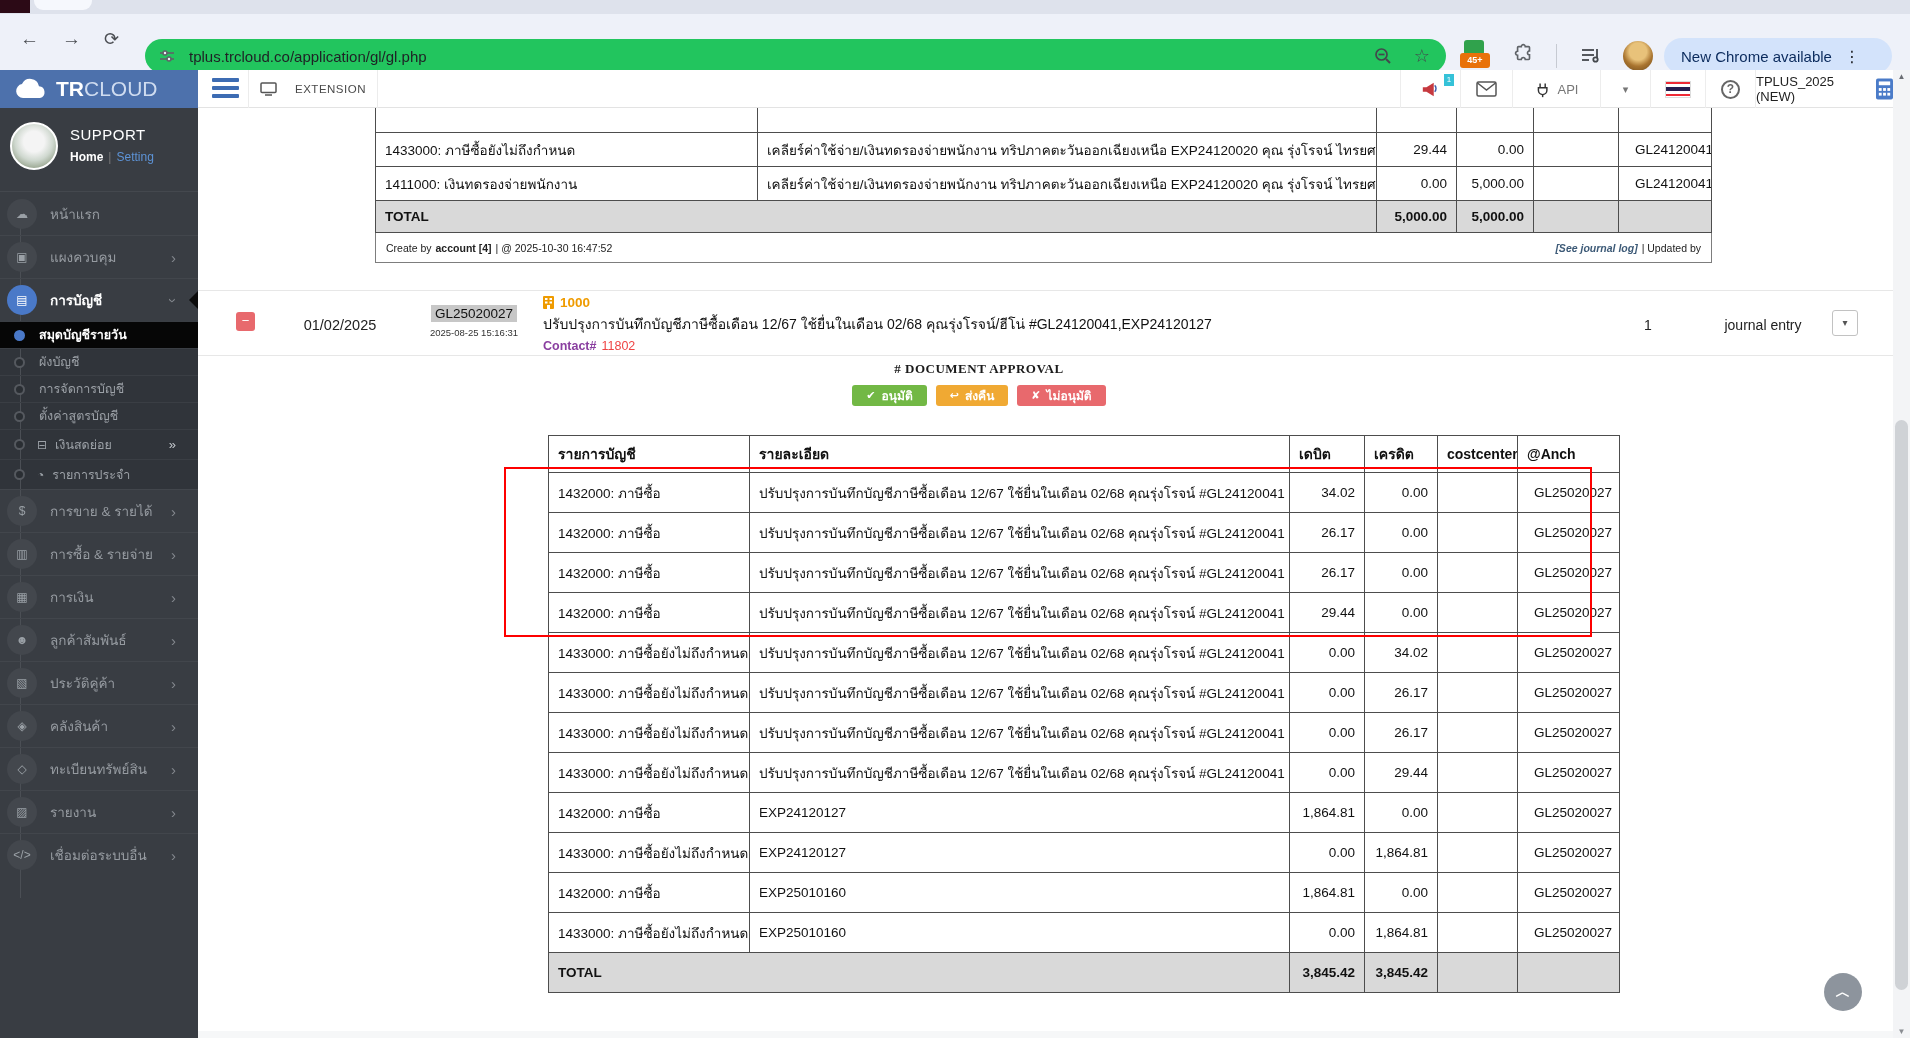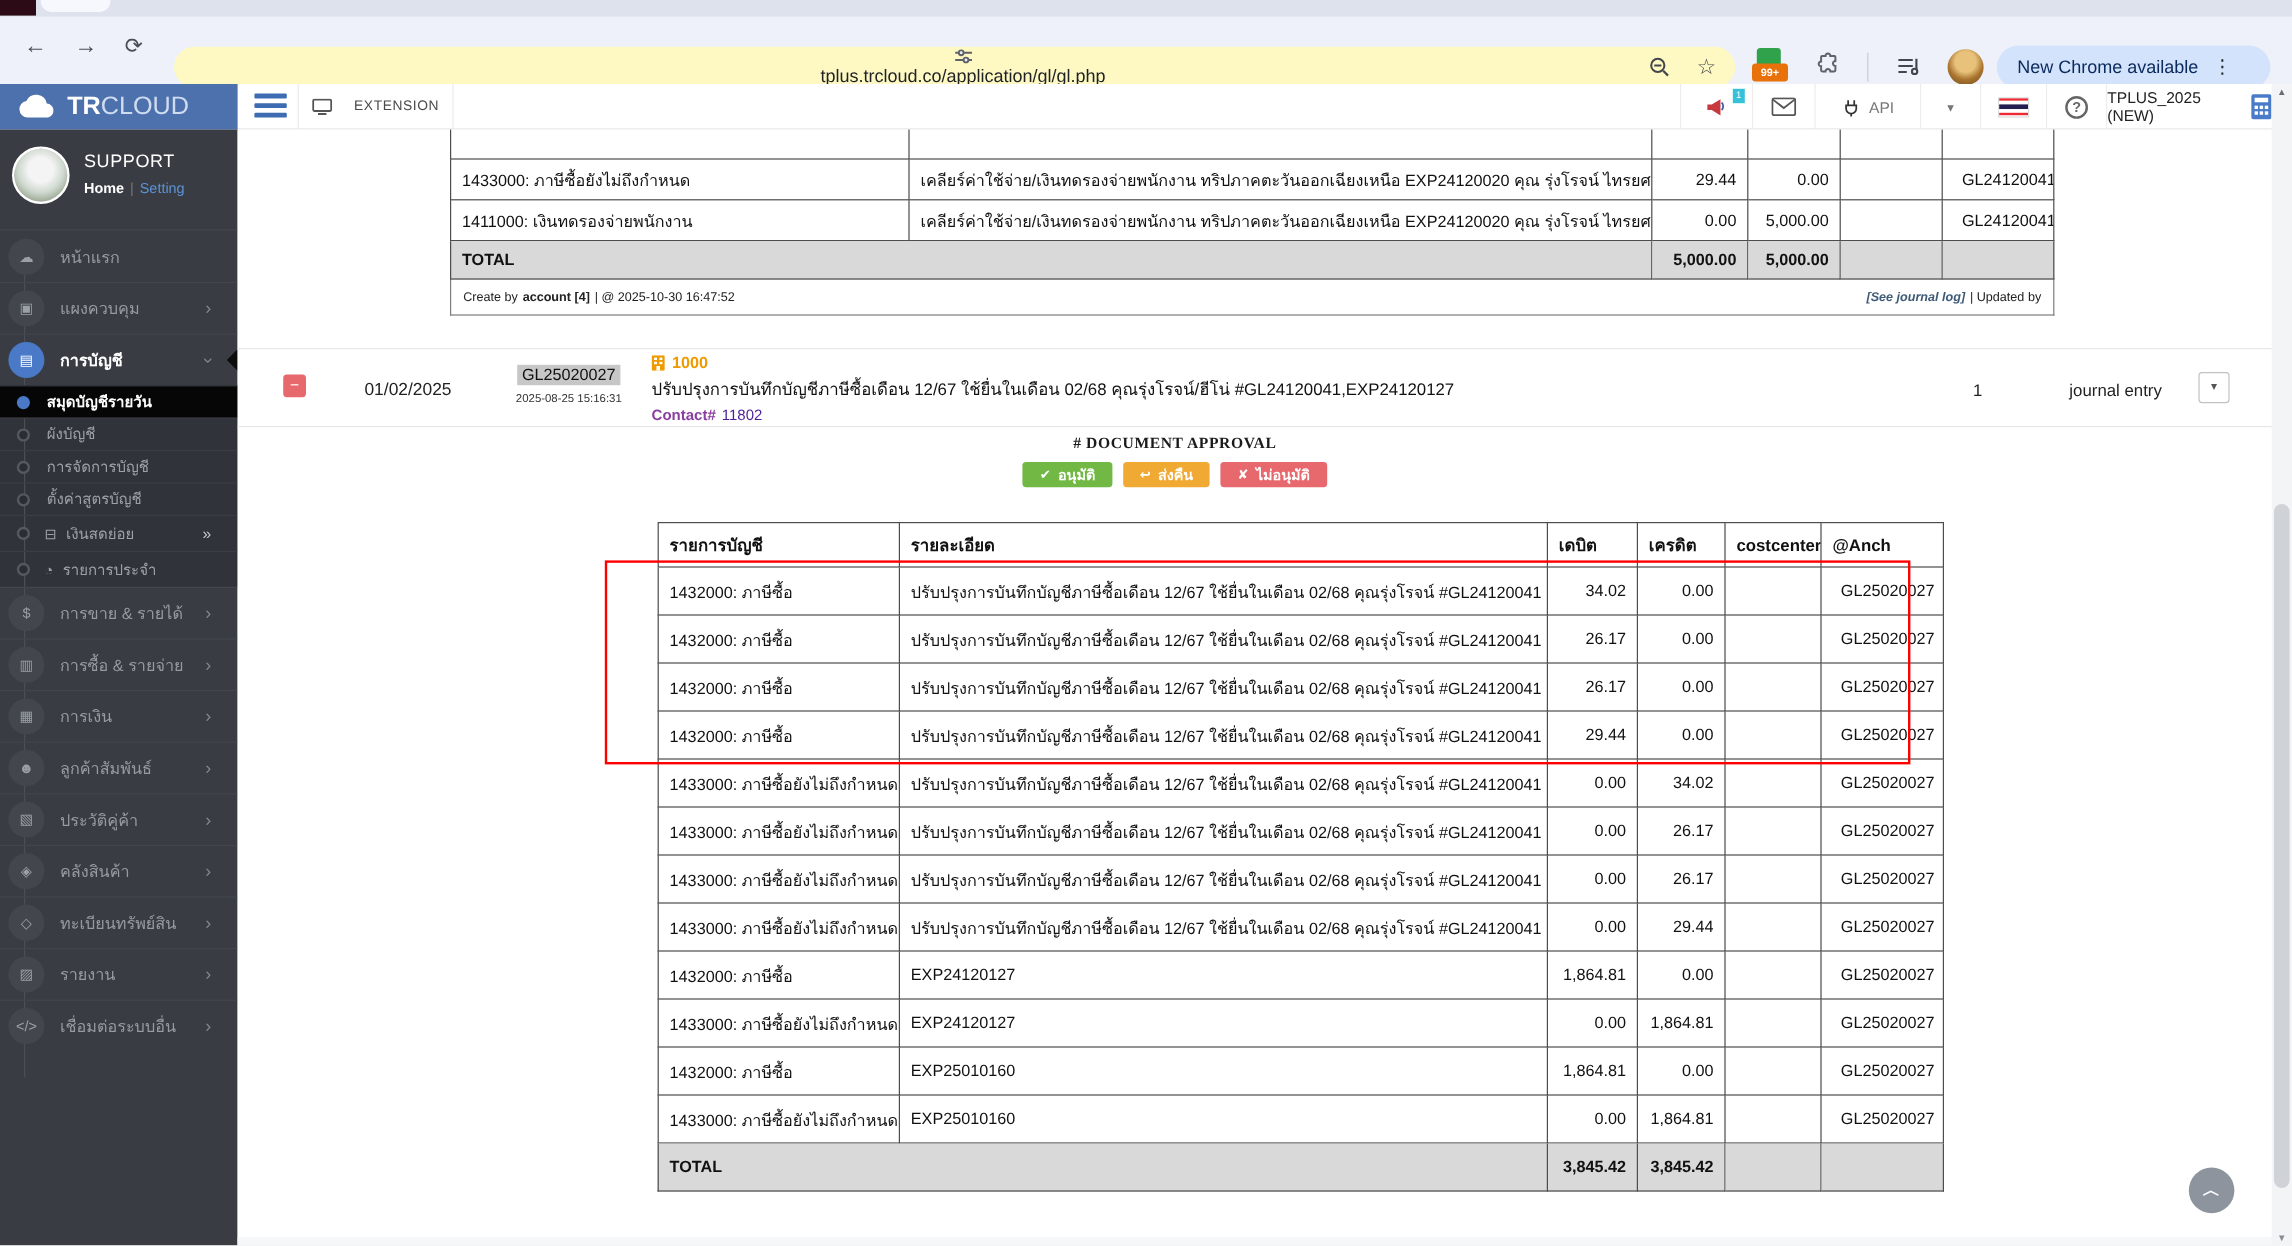--- a/index.html
+++ b/index.html
@@ -8,21 +8,21 @@
          font-family:"Liberation Sans","DejaVu Sans",sans-serif; background:#fff; }
 
   
   .tabstrip { position:absolute; left:0; top:0; width:1910px; height:14px; background:#dee2ec; }
   .tab-dark { position:absolute; left:0; top:0; width:30px; height:13px; background:#2c0a16; }
   .tab-white { position:absolute; left:34px; top:0; width:58px; height:10px; background:#f6f8fd; border-radius:0 0 9px 9px; }
 
   
   .toolbar { position:absolute; left:0; top:14px; width:1910px; height:56px; background:#eef1f9; }
   .nav-ico { position:absolute; top:14px; font-size:19px; color:#4a4d52; cursor:pointer; }
-  .omnibox { position:absolute; left:145px; top:25px; width:1301px; height:34px; background:#fef9c3; border-radius:17px; display:flex; align-items:center;flex-direction:column; }
+  .omnibox { position:absolute; left:145px; top:25px; width:1301px; height:34px; background:#22c55e; border-radius:17px; display:flex; align-items:center; }
   .tune { margin-left:14px; }
   .url { margin-left:14px; font-size:15px; color:#1f2125; }
   .omni-right { position:absolute; right:16px; top:0; height:34px; display:flex; align-items:center; gap:22px; }
   .star { font-size:18px; color:#43474c; }
   .ext-badge { position:absolute; left:1460px; top:26px; width:30px; height:32px; }
   .ext-badge .grn { position:absolute; left:4px; top:0; width:20px; height:15px; background:#30a24c; border-radius:3px; }
   .ext-badge .org { position:absolute; left:0; top:13px; width:30px; height:15px; background:#e8710a; border-radius:3px; color:#fff; font-size:9px; font-weight:bold; text-align:center; line-height:15px; }
   .tb-sep { position:absolute; left:1556px; top:30px; width:1px; height:24px; background:#c6cad2; }
   .avatar { position:absolute; left:1623px; top:27px; width:30px; height:30px; border-radius:50%;
             background:radial-gradient(circle at 50% 35%, #e8c27a 0 35%, #a9742f 60%, #6b4a1d 100%); }
@@ -107,21 +107,21 @@
   .minusbtn { position:absolute; left:38px; top:21px; width:19px; height:19px; background:#e8696d; border-radius:3px; color:#fff; font-size:13px; text-align:center; line-height:18px; cursor:pointer; }
   .e-date { position:absolute; left:82px; top:26px; width:120px; text-align:center; font-size:14.5px; color:#222; }
   .e-doc { position:absolute; left:228px; top:13px; width:96px; text-align:center; }
   .e-doc .no { background:#c7c7c7; font-size:13.5px; color:#111; padding:1px 4px; }
   .e-doc .ts { font-size:9.5px; color:#333; margin-top:5px; }
   .e-body { position:absolute; left:345px; top:4px; }
   .e-acct { display:flex; align-items:center; gap:6px; font-size:13.5px; font-weight:bold; color:#ef9b00; }
   .e-desc { font-size:14px; color:#111; margin-top:3px; }
   .e-contact { font-size:12.5px; margin-top:4px; }
   .e-contact .lb { color:#8a3fa0; font-weight:bold; }
-  .e-contact .vl { color:#4c1d95; margin-left:5px; }
+  .e-contact .vl { color:#ef4444; margin-left:5px; }
   .e-count { position:absolute; left:1428px; top:26px; width:44px; text-align:center; font-size:14px; color:#222; }
   .e-type { position:absolute; left:1505px; top:26px; width:120px; text-align:center; font-size:14px; color:#222; }
   .e-dd { position:absolute; left:1634px; top:19px; width:26px; height:26px; border:1px solid #c2c2c2; border-radius:3px; background:#fff; color:#555; font-size:10px; text-align:center; line-height:24px; cursor:pointer; }
 
   .approval { position:absolute; left:0; top:253px; width:1562px; text-align:center; }
   .ap-title { font-size:13px; font-weight:bold; color:#1b1b1b; letter-spacing:.5px;font-family:Liberation Serif, serif; }
   .ap-btns { margin-top:8px; display:flex; justify-content:center; gap:9px; }
   .apb { height:21px; border:none; border-radius:3px; color:#fff; font-size:12px; font-weight:bold; padding:0 14px; display:flex; align-items:center; gap:6px; cursor:pointer; font-family:inherit; }
   .apb .ic { font-size:11px; }
   .b-ok { background:#72b845; } .b-ret { background:#f0a933; } .b-no { background:#e8696d; }
@@ -175,21 +175,21 @@
               <circle cx="7.5" cy="7.5" r="5.5" stroke="#43474c" stroke-width="1.7" fill="none"></circle>
               <line x1="4.5" y1="7.5" x2="10.5" y2="7.5" stroke="#43474c" stroke-width="1.7"></line>
               <line x1="12" y1="12" x2="16" y2="16" stroke="#43474c" stroke-width="1.9"></line>
             </svg>
         </span>
         <span class="star">☆</span>
       </span>
     </div>
     <div class="ext-badge">
       <div class="grn"></div>
-      <div class="org">99+</div>
+      <div class="org">45+</div>
     </div>
     <span style="position:absolute;left:1513px;top:29px">
       <svg width="22" height="22" viewBox="0 0 24 24" fill="none" stroke="#5f6368" stroke-width="1.8">
           <path d="M9 4a2.2 2.2 0 1 1 4.4 0H17a1 1 0 0 1 1 1v3.6a2.2 2.2 0 1 0 0 4.4V17a1 1 0 0 1-1 1h-3.6a2.2 2.2 0 1 0-4.4 0H6a1 1 0 0 1-1-1v-3.6a2.2 2.2 0 1 1 0-4.4V5a1 1 0 0 1 1-1h3z"></path>
         </svg>
     </span>
     <div class="tb-sep"></div>
     <span style="position:absolute;left:1580px;top:30px">
       <svg width="24" height="24" viewBox="0 0 24 24" stroke="#43474c" stroke-width="1.8" fill="none">
           <line x1="2" y1="6" x2="14" y2="6"></line>

